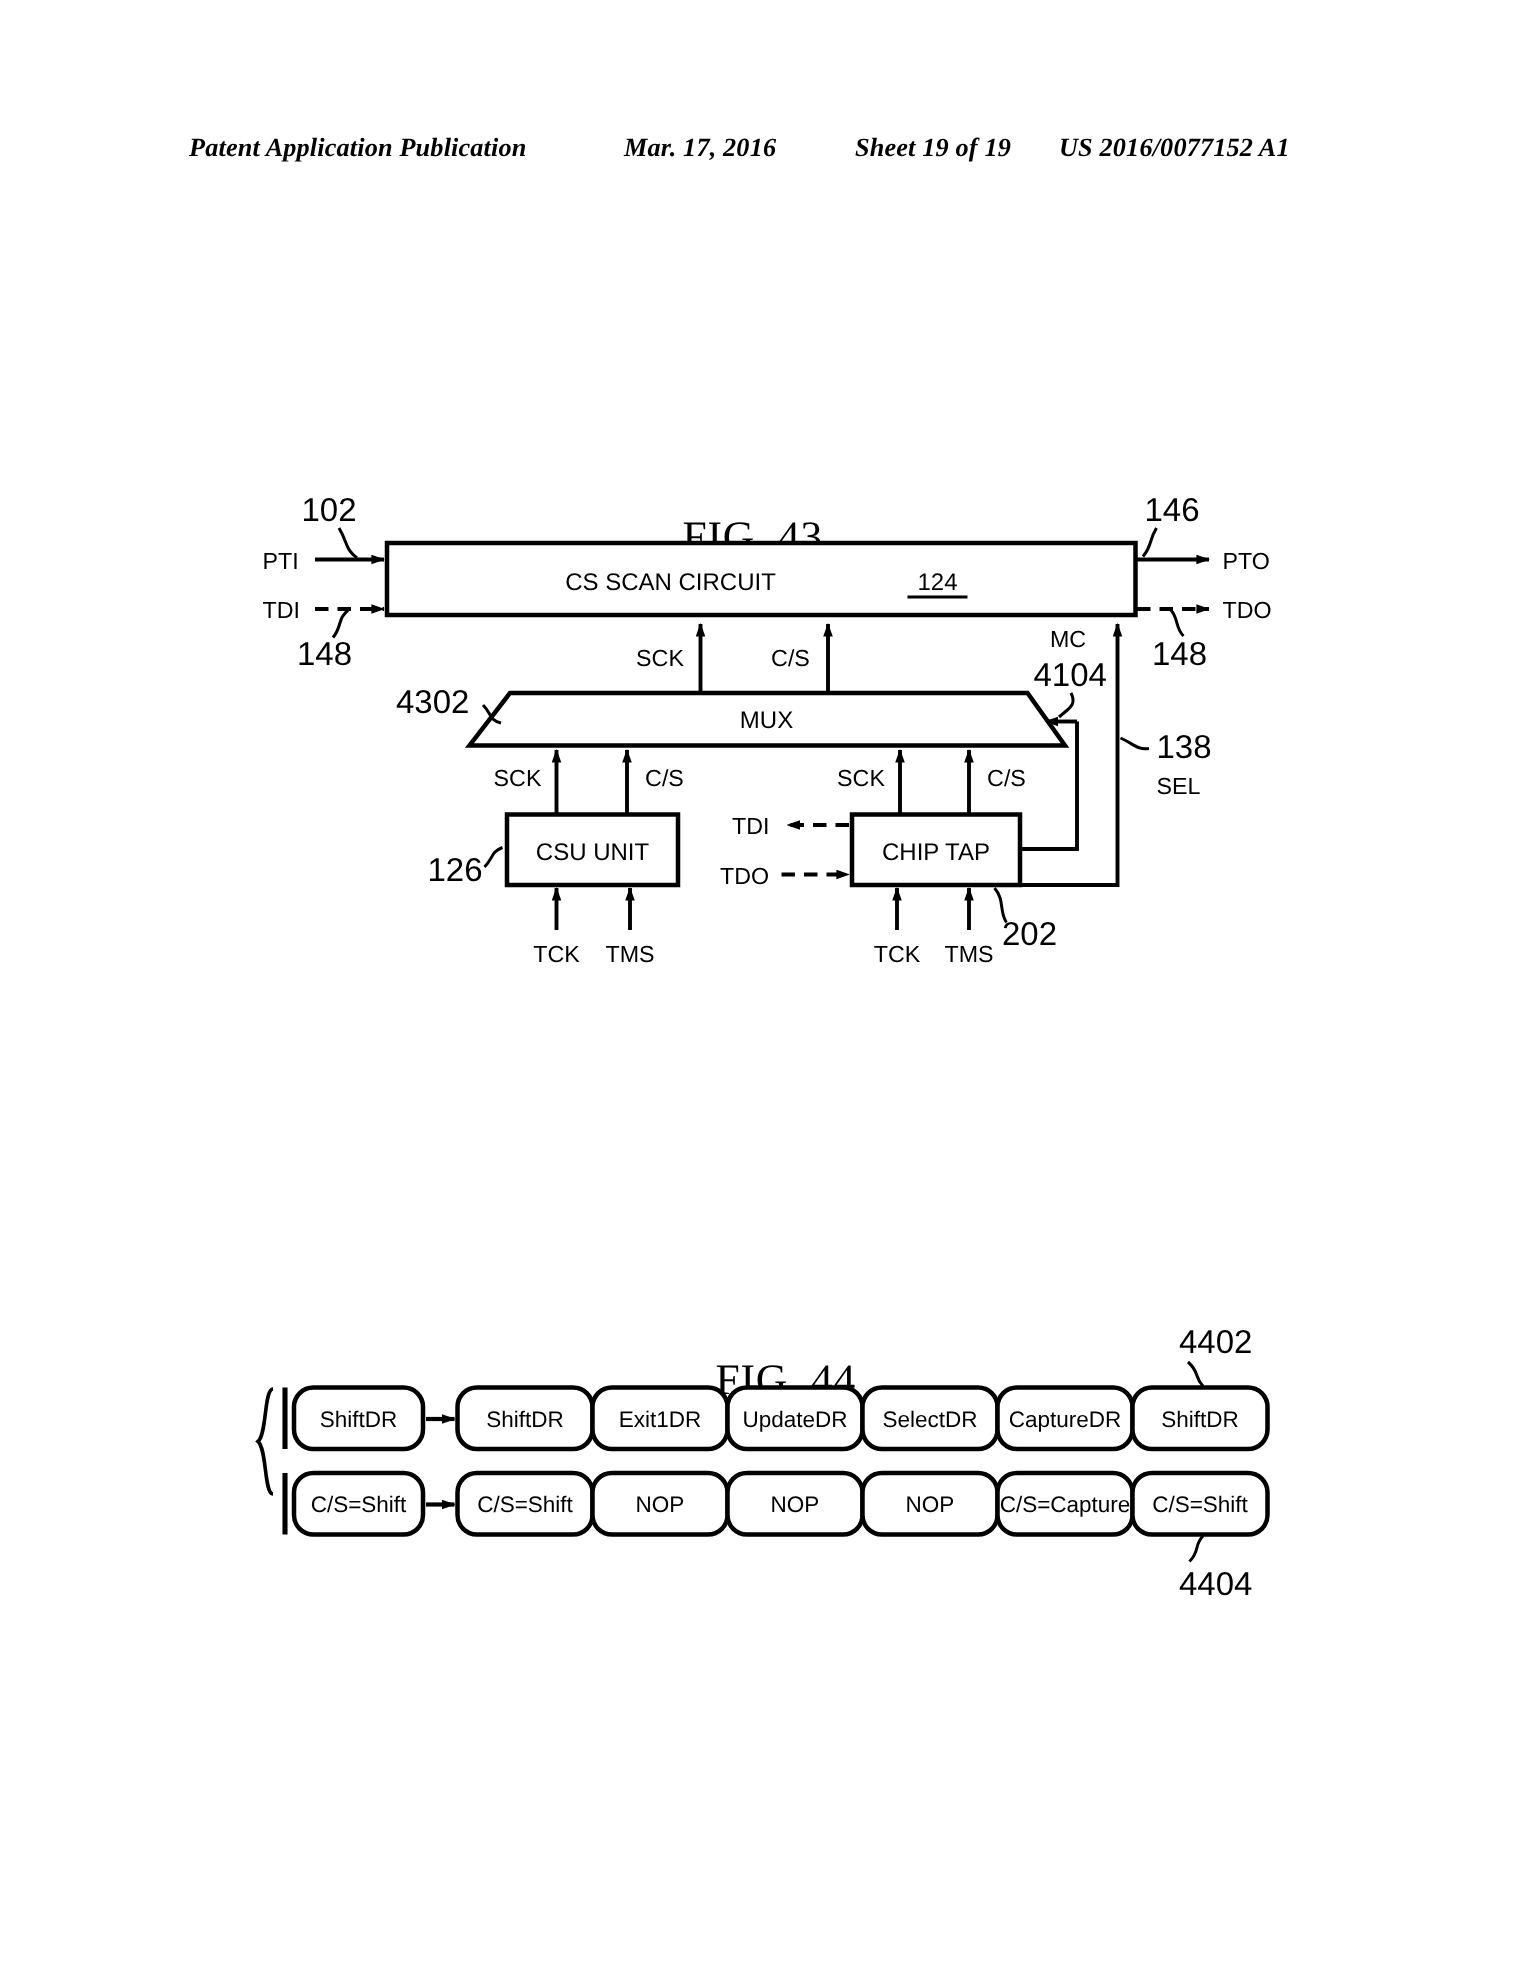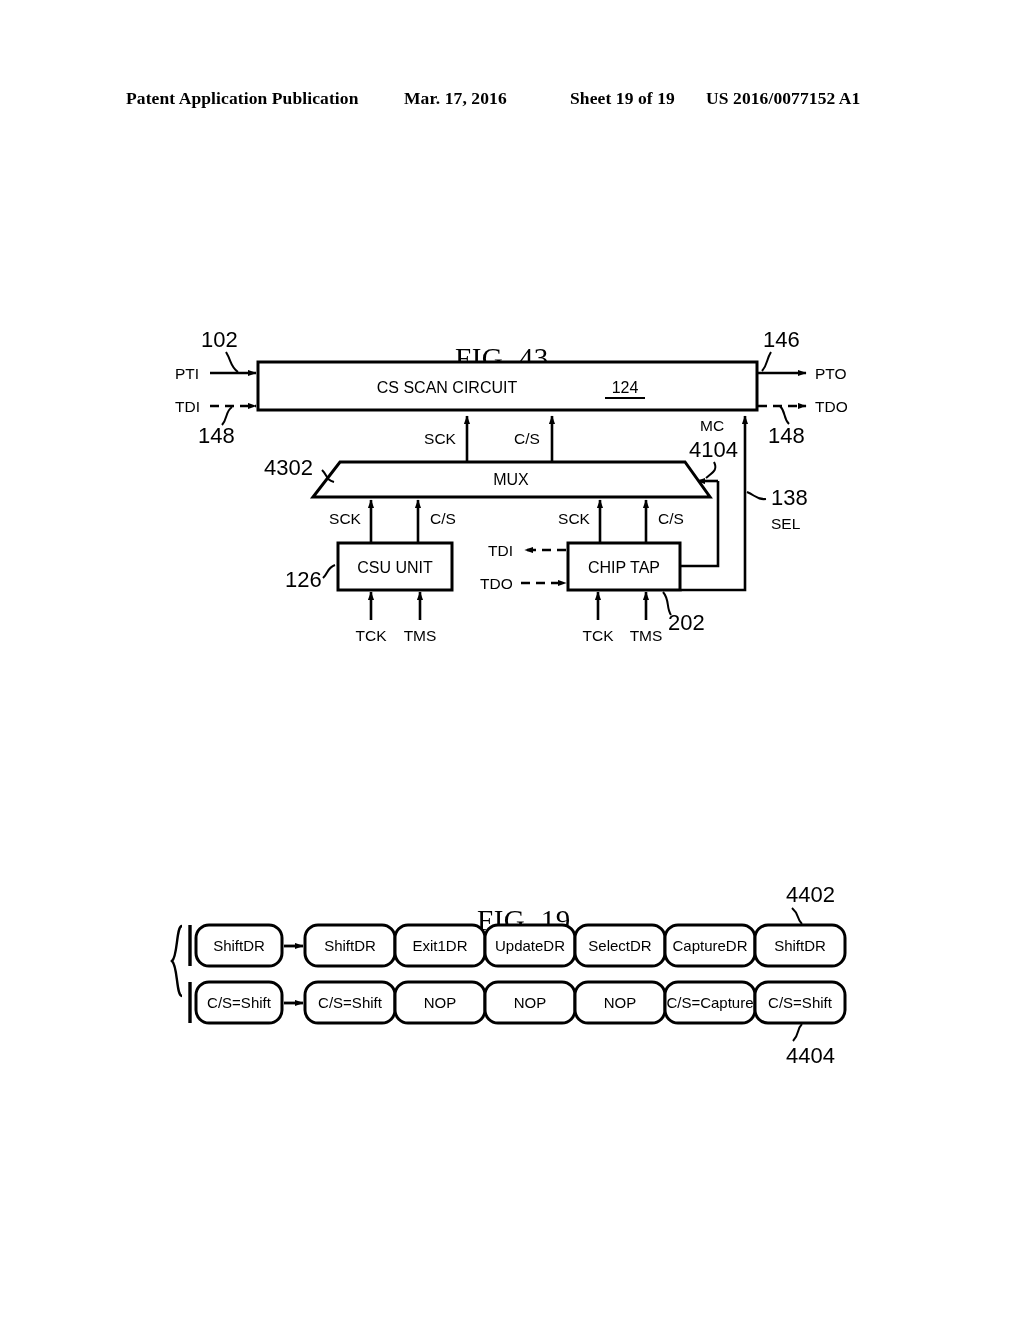--- a/index.html
+++ b/index.html
@@ -27,24 +27,25 @@
     position: absolute;
     top: 88px;
     left: 0;
     width: 1024px;
     height: 26px;
     font-family: "Liberation Serif", serif;
     font-weight: bold;
     font-size: 17.5px;
     letter-spacing: 0.1px;
     white-space: nowrap;
+    font-style: italic;
   }
   .hdr span { position: absolute; top: 0; }
   .hdr-title { left: 126px; }
-  .hdr-date  { left: 404px; }
+  .hdr-date  { left: 416px; }
   .hdr-sheet { left: 570px; text-align: right; }
   .hdr-num   { left: 706px; text-align: center; }
 
   
   .fig-title {
     position: absolute;
     font-family: "Liberation Serif", serif;
     font-size: 29px;
     letter-spacing: 0.5px;
     white-space: nowrap;
@@ -177,21 +178,21 @@
     <line x1="420" y1="620" x2="420" y2="592" stroke="#000" stroke-width="2.6" marker-end="url(#ah)"></line>
     <text class="lbl" x="420" y="641" text-anchor="middle">TMS</text>
 
     <line x1="598" y1="620" x2="598" y2="592" stroke="#000" stroke-width="2.6" marker-end="url(#ah)"></line>
     <text class="lbl" x="598" y="641" text-anchor="middle">TCK</text>
 
     <line x1="646" y1="620" x2="646" y2="592" stroke="#000" stroke-width="2.6" marker-end="url(#ah)"></line>
     <text class="lbl" x="646" y="641" text-anchor="middle">TMS</text>
   </svg>
 
-  <div class="fig-title" style="left:477px; top:884px;">FIG. 19</div>
+  <div class="fig-title" style="left:477px; top:884px;">FIG. 44</div>
 
   <svg class="canvas" style="left:0px; top:860px;" width="1024" height="220" viewBox="0 0 1024 220">
     <defs>
       <marker id="ah2" markerWidth="9" markerHeight="9" refX="8.4" refY="3.2" orient="auto" markerUnits="userSpaceOnUse">
         <polygon points="0,0 9,3.2 0,6.4" fill="#000"></polygon>
       </marker>
     </defs>
 
     <path d="M182,66 C176,66 178,96 172,101 C178,106 176,136 182,136" fill="none" stroke="#000" stroke-width="2.4"></path>
     <line x1="190" y1="65" x2="190" y2="106" stroke="#000" stroke-width="3.4"></line>

